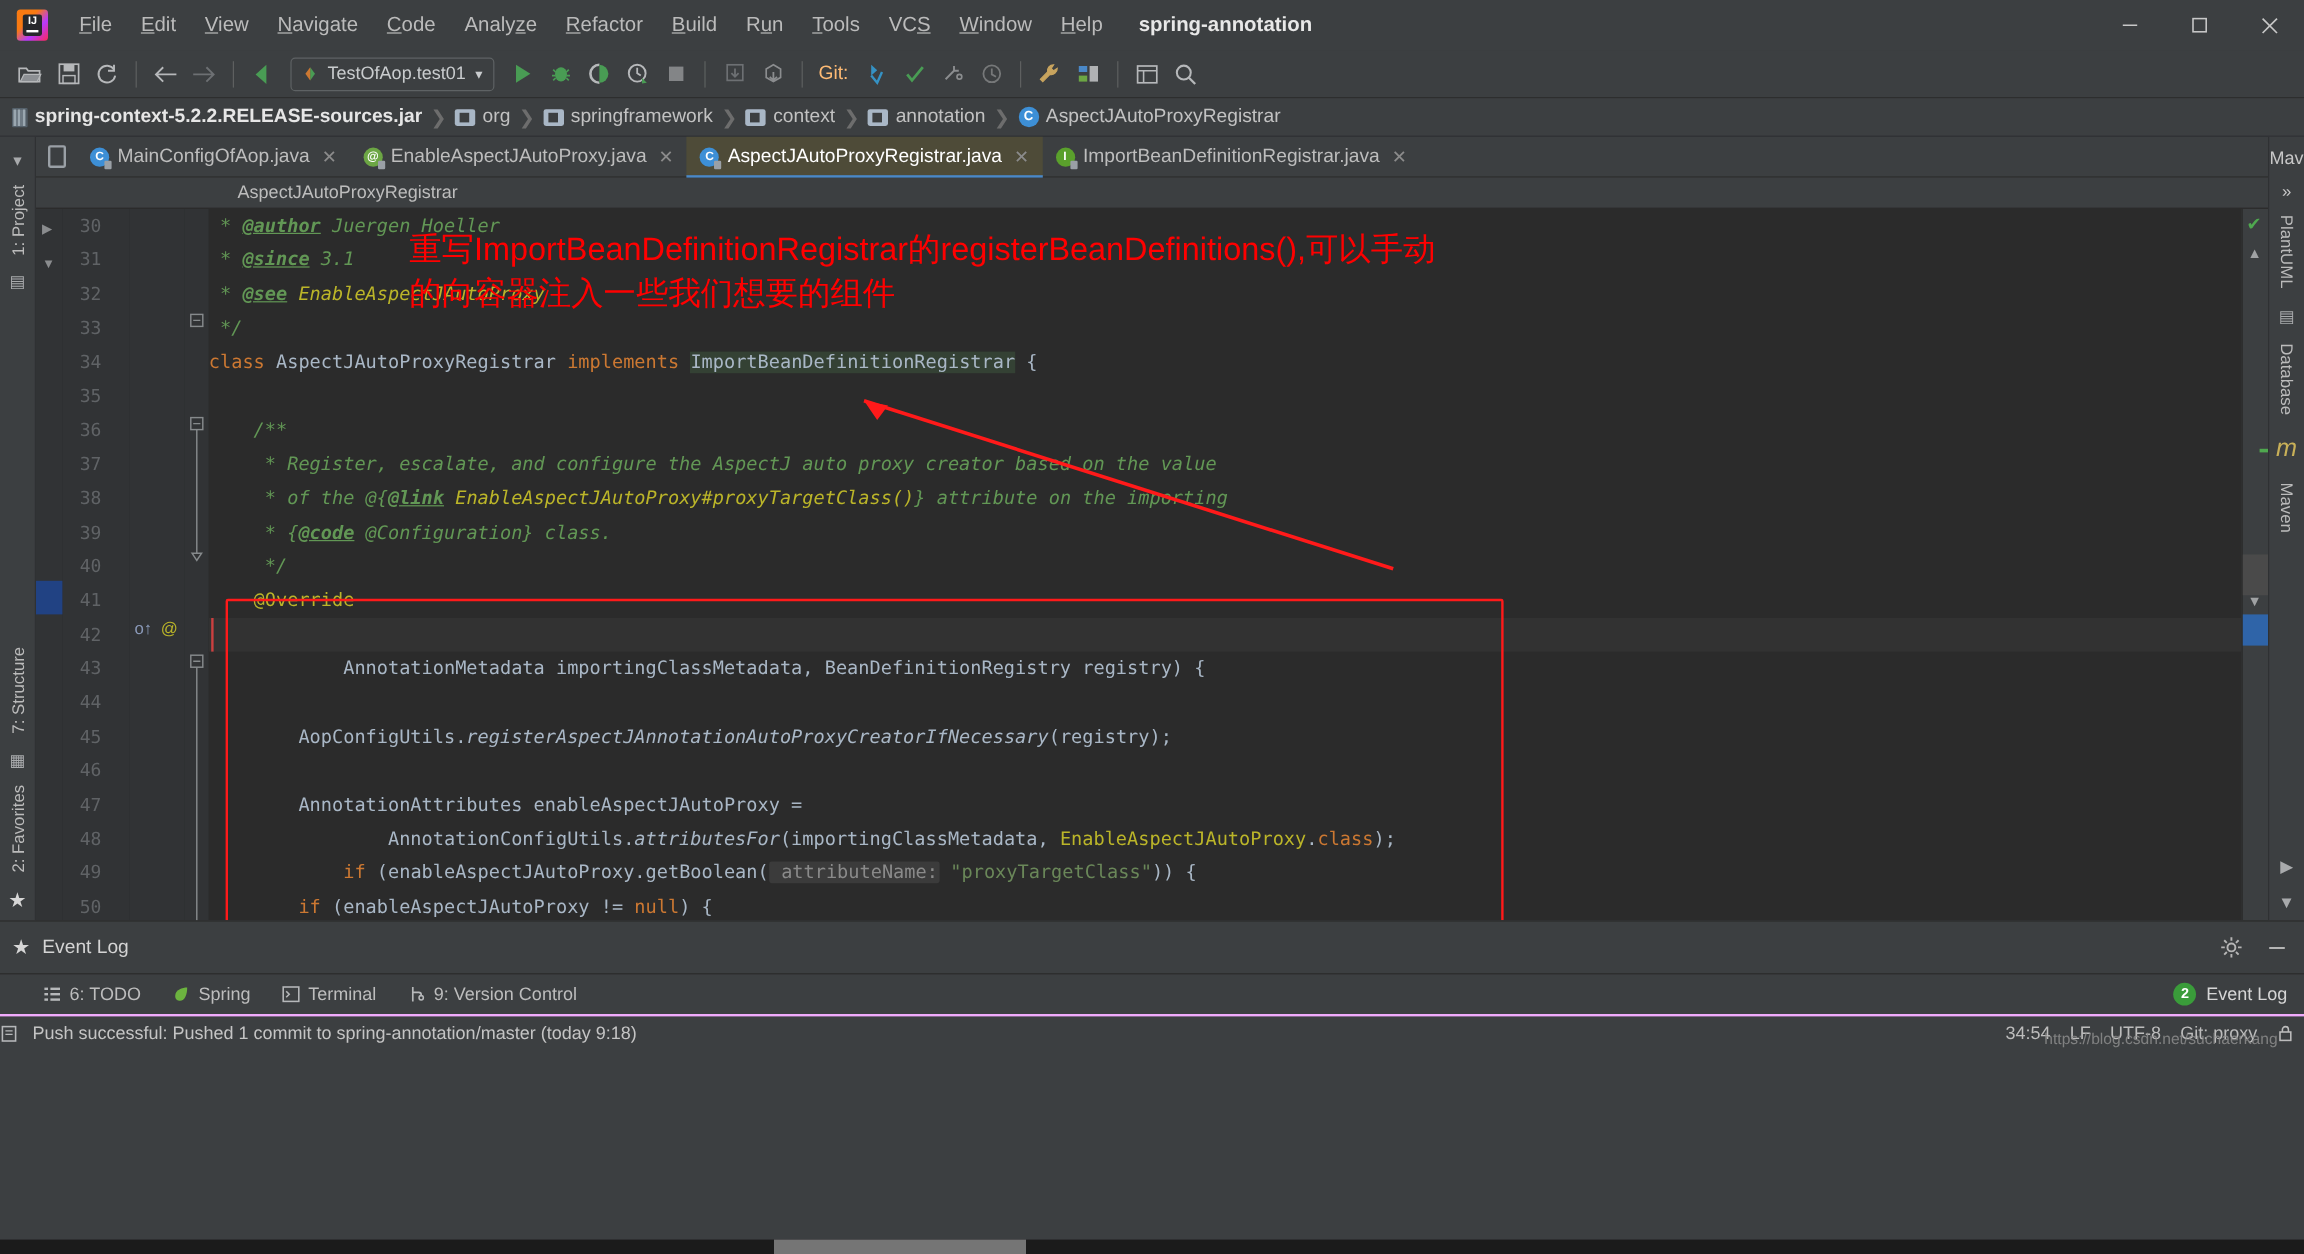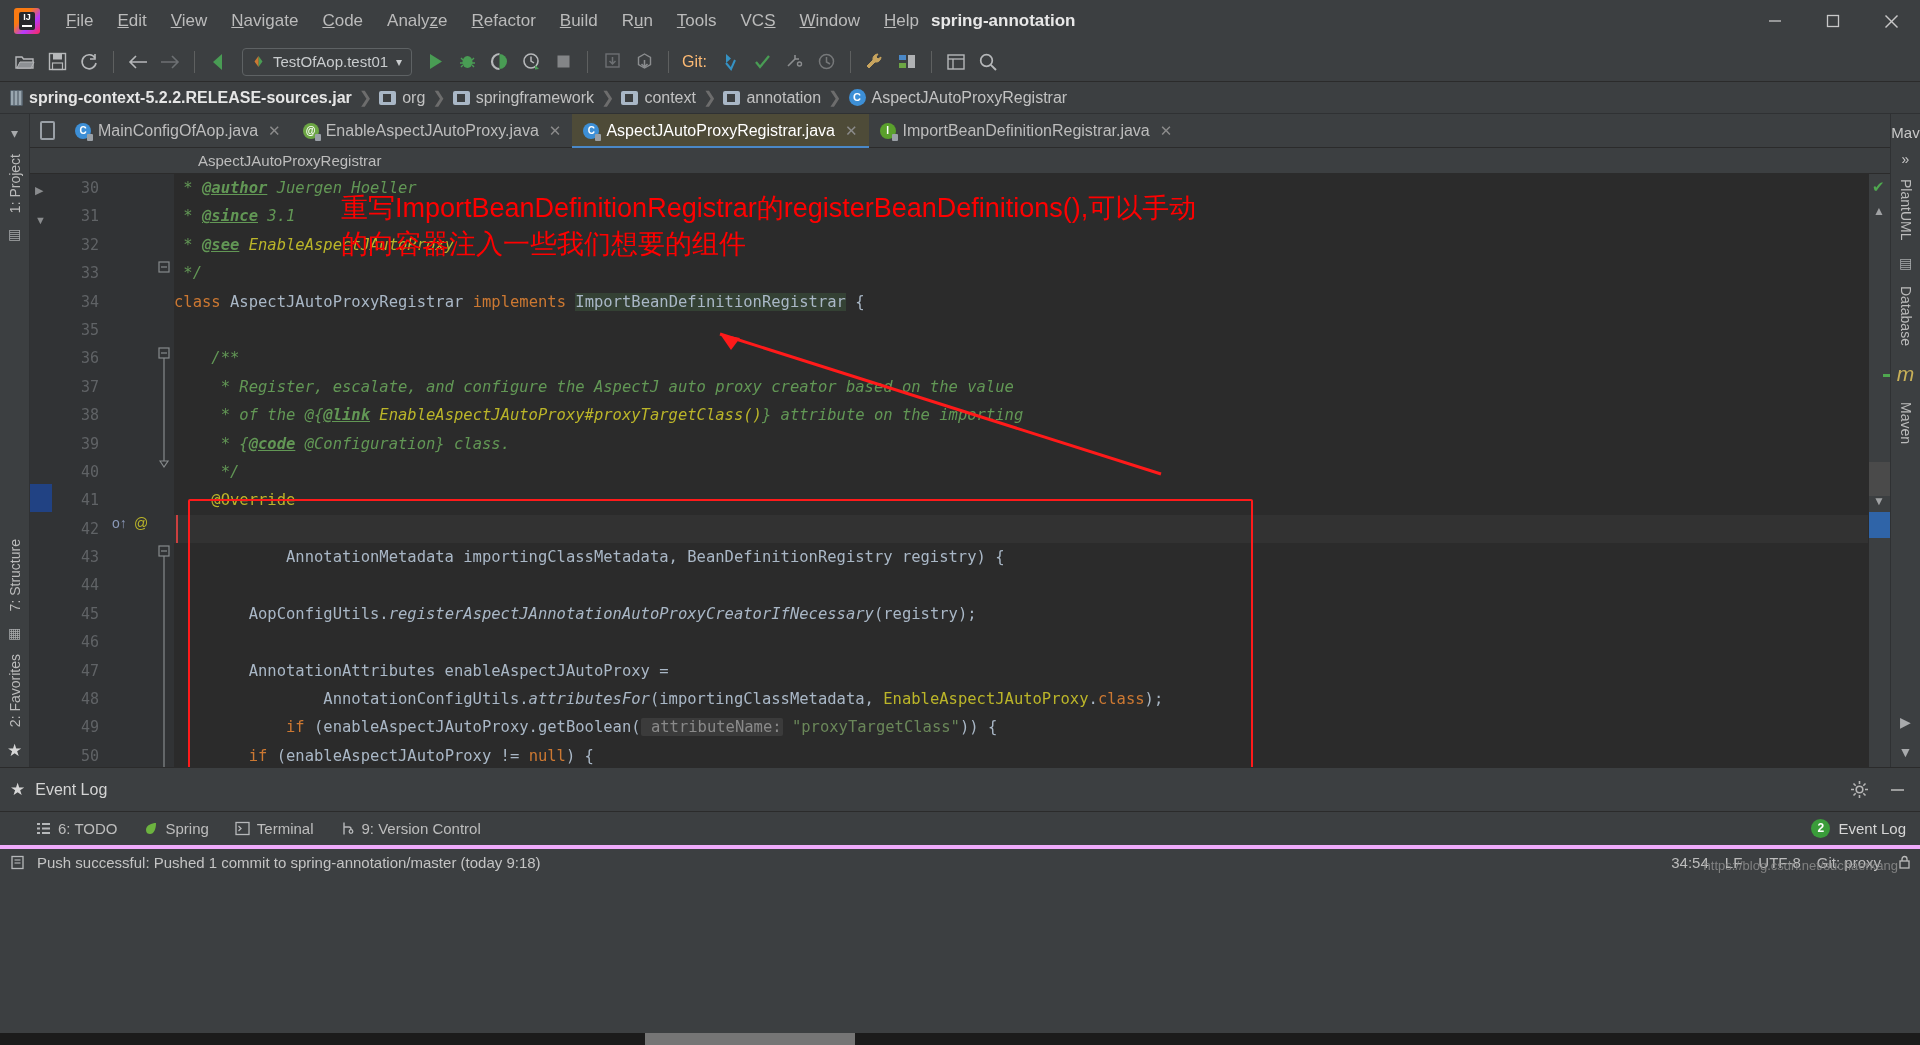--- a/index.html
+++ b/index.html
@@ -34,21 +34,21 @@
     position: absolute; left: 8px; right: 8px; bottom: 7px; height: 2px;
     background: #fff; z-index: 2;
   }
   .menu { display: flex; align-items: center; gap: 0px; }
   .menu-item {
     color: #bbbbbb; font-size: 17px; padding: 4px 12px; cursor: default;
     white-space: nowrap;
   }
   .menu-item u { text-decoration: underline; }
   .project-name {
-    color: #e8e8e8; font-size: 17px; font-weight: bold; 
+    color: #e8e8e8; font-size: 17px; font-weight: bold; margin-left: 18px;
   }
   .win-controls {
     position: absolute; right: 0; top: 0; height: 42px; display: flex; align-items: center;
   }
   .win-btn {
     width: 58px; height: 42px; display: flex; align-items: center; justify-content: center;
     color: #c8c8c8; font-size: 17px;
   }
 
   
@@ -144,21 +144,21 @@
     border-bottom: 1px solid #2b2b2b;
   }
 
   .code-wrap { flex: 1; display: flex; position: relative; background: #2b2b2b; overflow: hidden; }
 
   .gutter-fold {
     width: 22px; background: #313335; position: relative; flex: 0 0 auto;
   }
   .gutter-nums {
     width: 56px; background: #313335; color: #606366; font-size: 15px;
-    text-align: right; padding-right: 9px; flex: 0 0 auto;
+    text-align: center; padding-right: 9px; flex: 0 0 auto;
     font-family: "DejaVu Sans Mono", monospace;
   }
   .gutter-icons { width: 46px; background: #313335; flex: 0 0 auto; position: relative; }
   .fold-col { width: 20px; background: #313335; flex: 0 0 auto; position: relative; }
   .code-area {
     flex: 1; position: relative; background: #2b2b2b; overflow: hidden;
     font-family: "DejaVu Sans Mono", monospace; font-size: 15.5px;
   }
   .ln { height: 28.4px; line-height: 28.4px; white-space: pre; }
   .gutter-nums .ln { padding-right: 0; }
@@ -222,21 +222,21 @@
   .bb-item { display: flex; align-items: center; gap: 7px; color: #bdbdbd; font-size: 15px; }
   .bb-right { position: absolute; right: 14px; display: flex; align-items: center; gap: 8px; }
   .badge-green {
     width: 19px; height: 19px; border-radius: 50%; background: #3a9c3a; color: #fff;
     font-size: 12px; line-height: 19px; text-align: center; font-weight: bold;
   }
 
   
   .statusbar {
     height: 30px; background: #3c3f41; display: flex; align-items: center;
-    padding-left: 10px; border-top: 4px solid #f0abfc; position: relative;
+    border-top: 2px solid #f0abfc; position: relative;
   }
   .sb-text { color: #c4c4c4; font-size: 15px; margin-left: 12px; }
   .sb-right { position: absolute; right: 8px; display: flex; align-items: center; gap: 16px;
               color: #bcbcbc; font-size: 15px; }
   .watermark {
     position: absolute; right: 22px; bottom: 2px; color: #8d8d8d; font-size: 13px;
     opacity: .85; pointer-events: none;
   }
   .taskbar-strip {
     position: absolute; left: 0; bottom: 0; width: 1920px; height: 12px; background: #1b1b1b;

